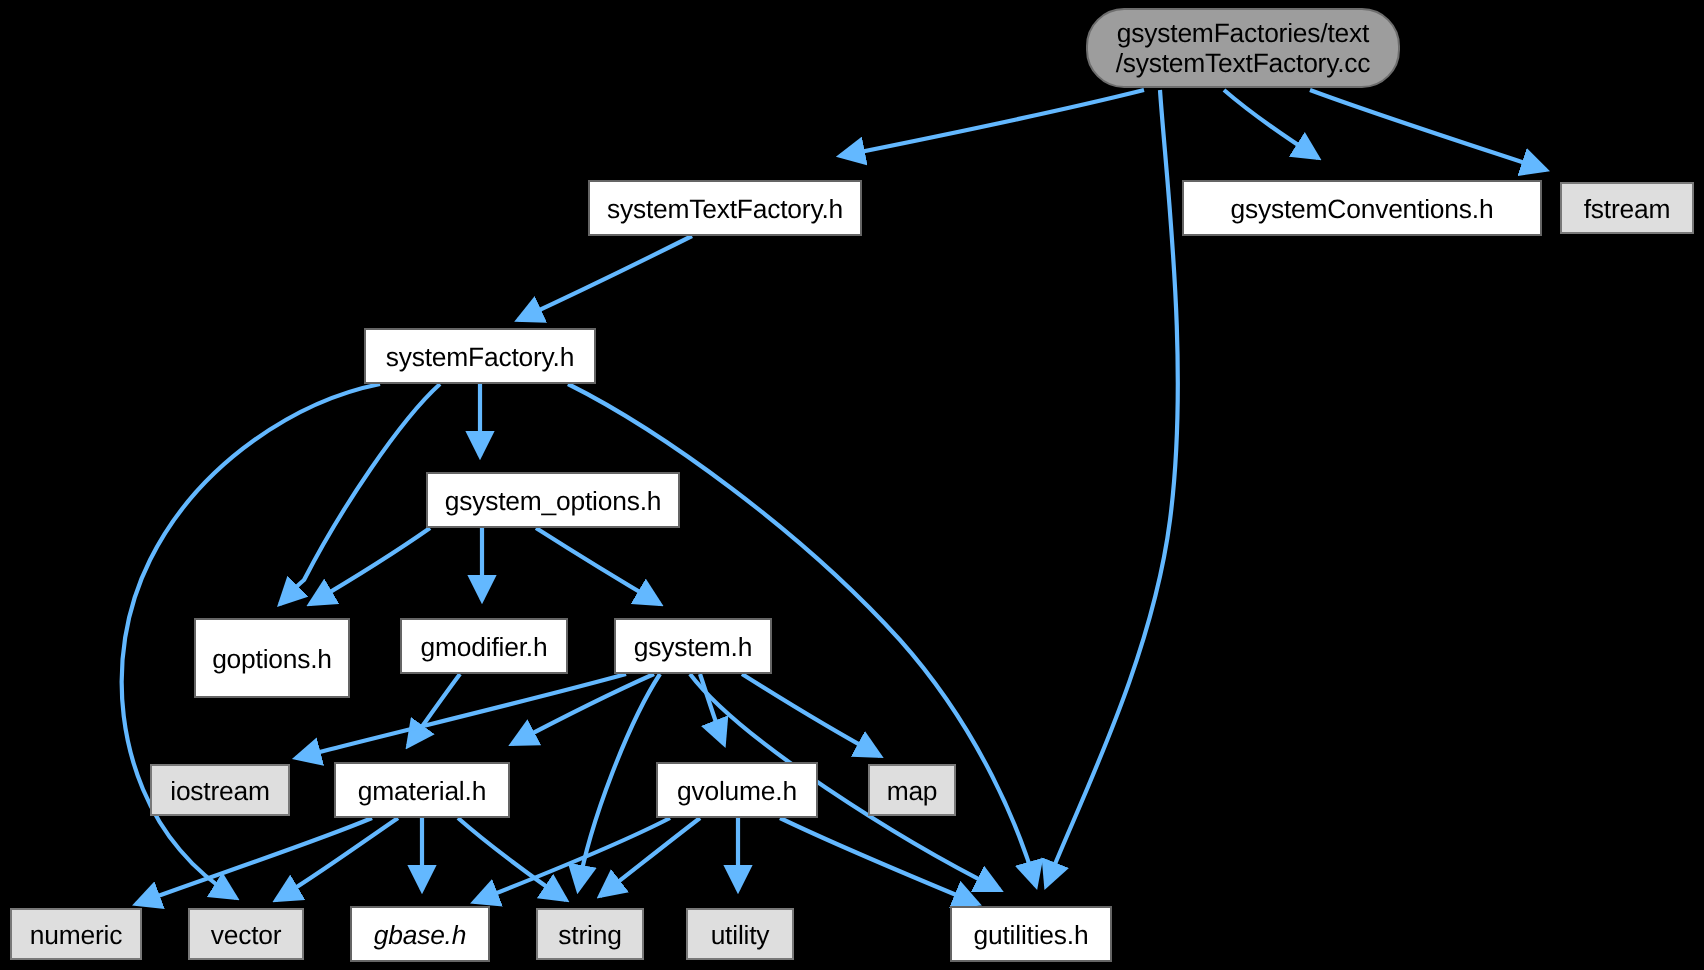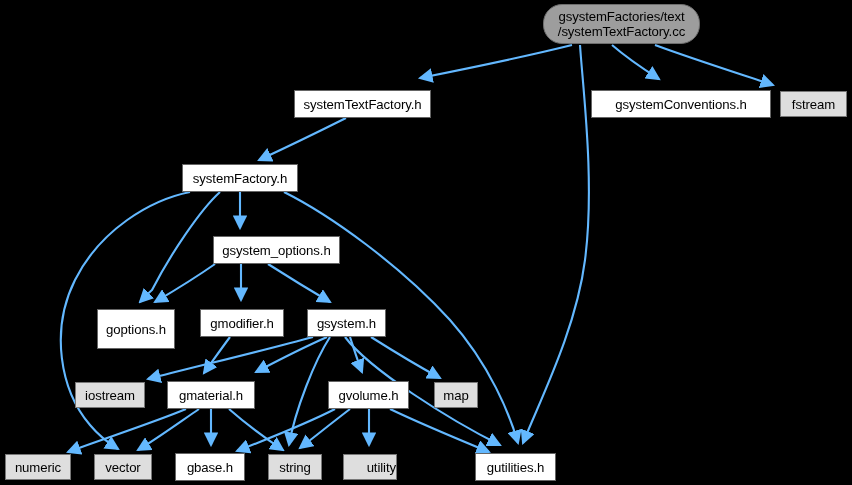--- a/index.html
+++ b/index.html
@@ -109,18 +109,18 @@
       <div class="node node-local" style="left: 177px; top: 236px; width: 127px; height: 28px; margin-left: 36px;"><span class="node-label">gsystem_options.h</span></div>
       <div class="node node-local" style="left: 97px; top: 309px; width: 78px; height: 40px;"><span class="node-label">goptions.h</span></div>
       <div class="node node-local" style="left: 200px; top: 309px; width: 84px; height: 28px;"><span class="node-label">gmodifier.h</span></div>
       <div class="node node-local" style="left: 307px; top: 309px; width: 79px; height: 28px;"><span class="node-label">gsystem.h</span></div>
       <div class="node node-system" style="left: 75px; top: 382px; width: 70px; height: 26px;"><span class="node-label">iostream</span></div>
       <div class="node node-local" style="left: 167px; top: 381px; width: 88px; height: 28px;"><span class="node-label">gmaterial.h</span></div>
       <div class="node node-local" style="left: 328px; top: 381px; width: 81px; height: 28px;"><span class="node-label">gvolume.h</span></div>
       <div class="node node-system" style="left: 434px; top: 382px; width: 44px; height: 26px;"><span class="node-label">map</span></div>
       <div class="node node-system" style="left: 5px; top: 454px; width: 66px; height: 26px;"><span class="node-label">numeric</span></div>
       <div class="node node-system" style="left: 94px; top: 454px; width: 58px; height: 26px;"><span class="node-label">vector</span></div>
-      <div class="node node-local" style="left: 175px; top: 453px; width: 70px; height: 28px;"><span class="node-label">gbase.h</span></div>
+      <div class="node node-local" style="left: 175px; top: 453px; width: 70px; height: 28px; font-style: italic;"><span class="node-label">gbase.h</span></div>
       <div class="node node-system" style="left: 268px; top: 454px; width: 54px; height: 26px;"><span class="node-label">string</span></div>
-      <div class="node node-system" style="left: 343px; top: 454px; width: 54px; height: 26px; text-align: right;"><span class="node-label">utility</span></div>
+      <div class="node node-system" style="left: 343px; top: 454px; width: 54px; height: 26px;"><span class="node-label">utility</span></div>
       <div class="node node-local" style="left: 475px; top: 453px; width: 81px; height: 28px; text-align: center;"><span class="node-label">gutilities.h</span></div>
     </div>
 </div>
 
 </body></html>

